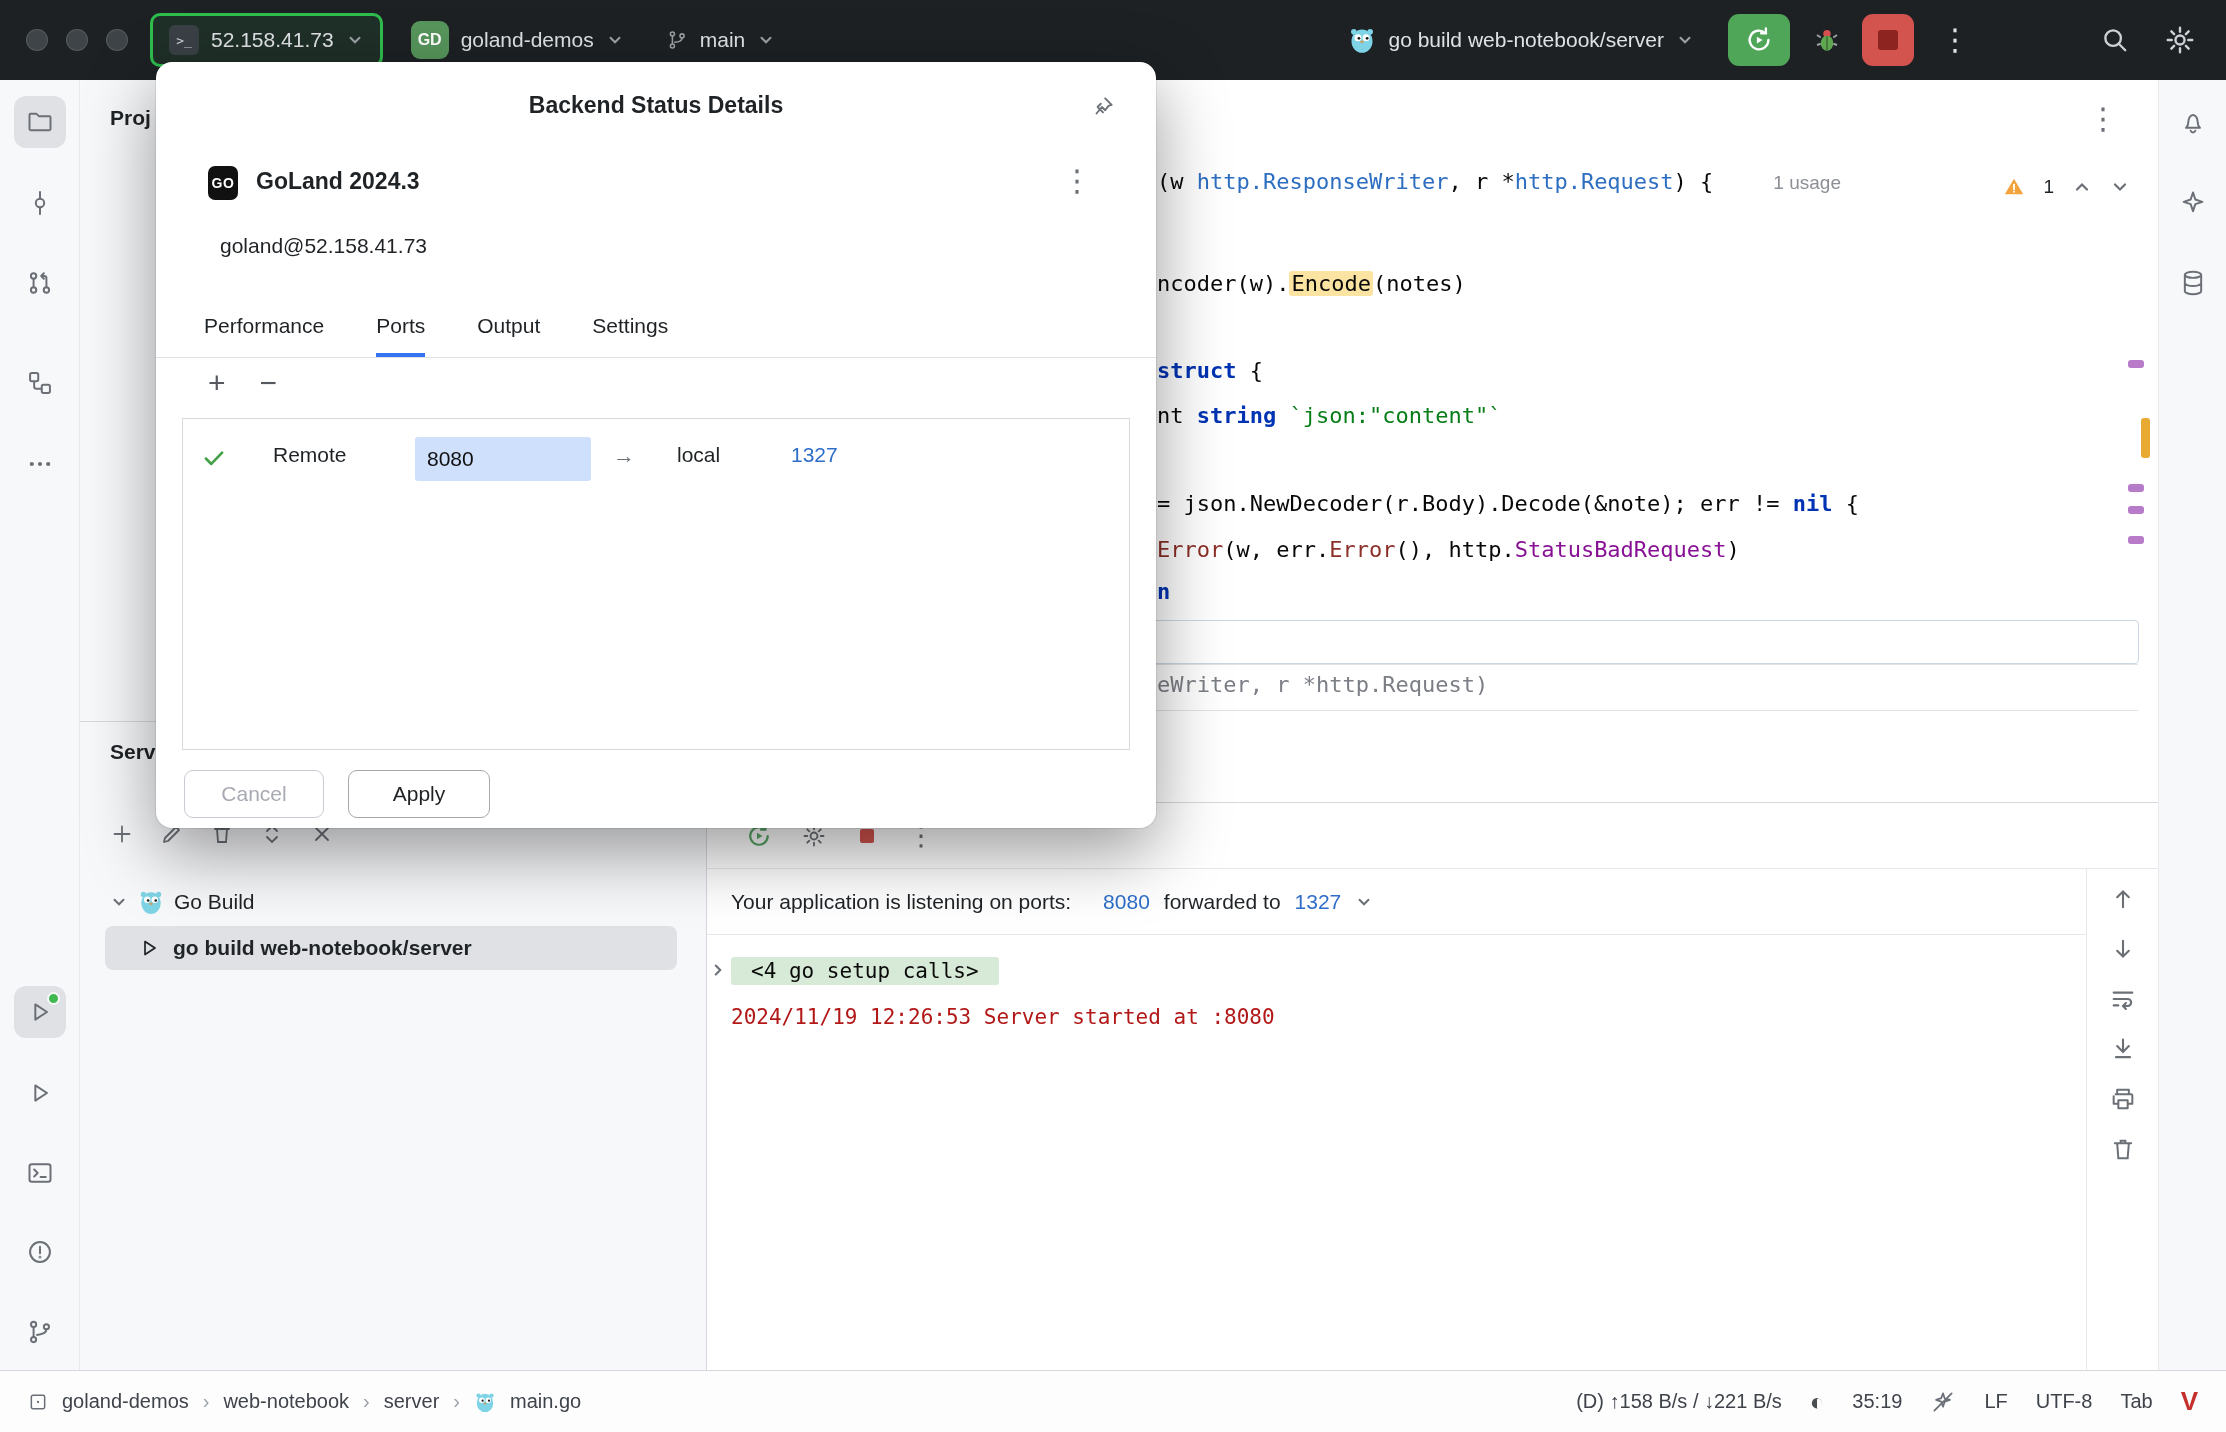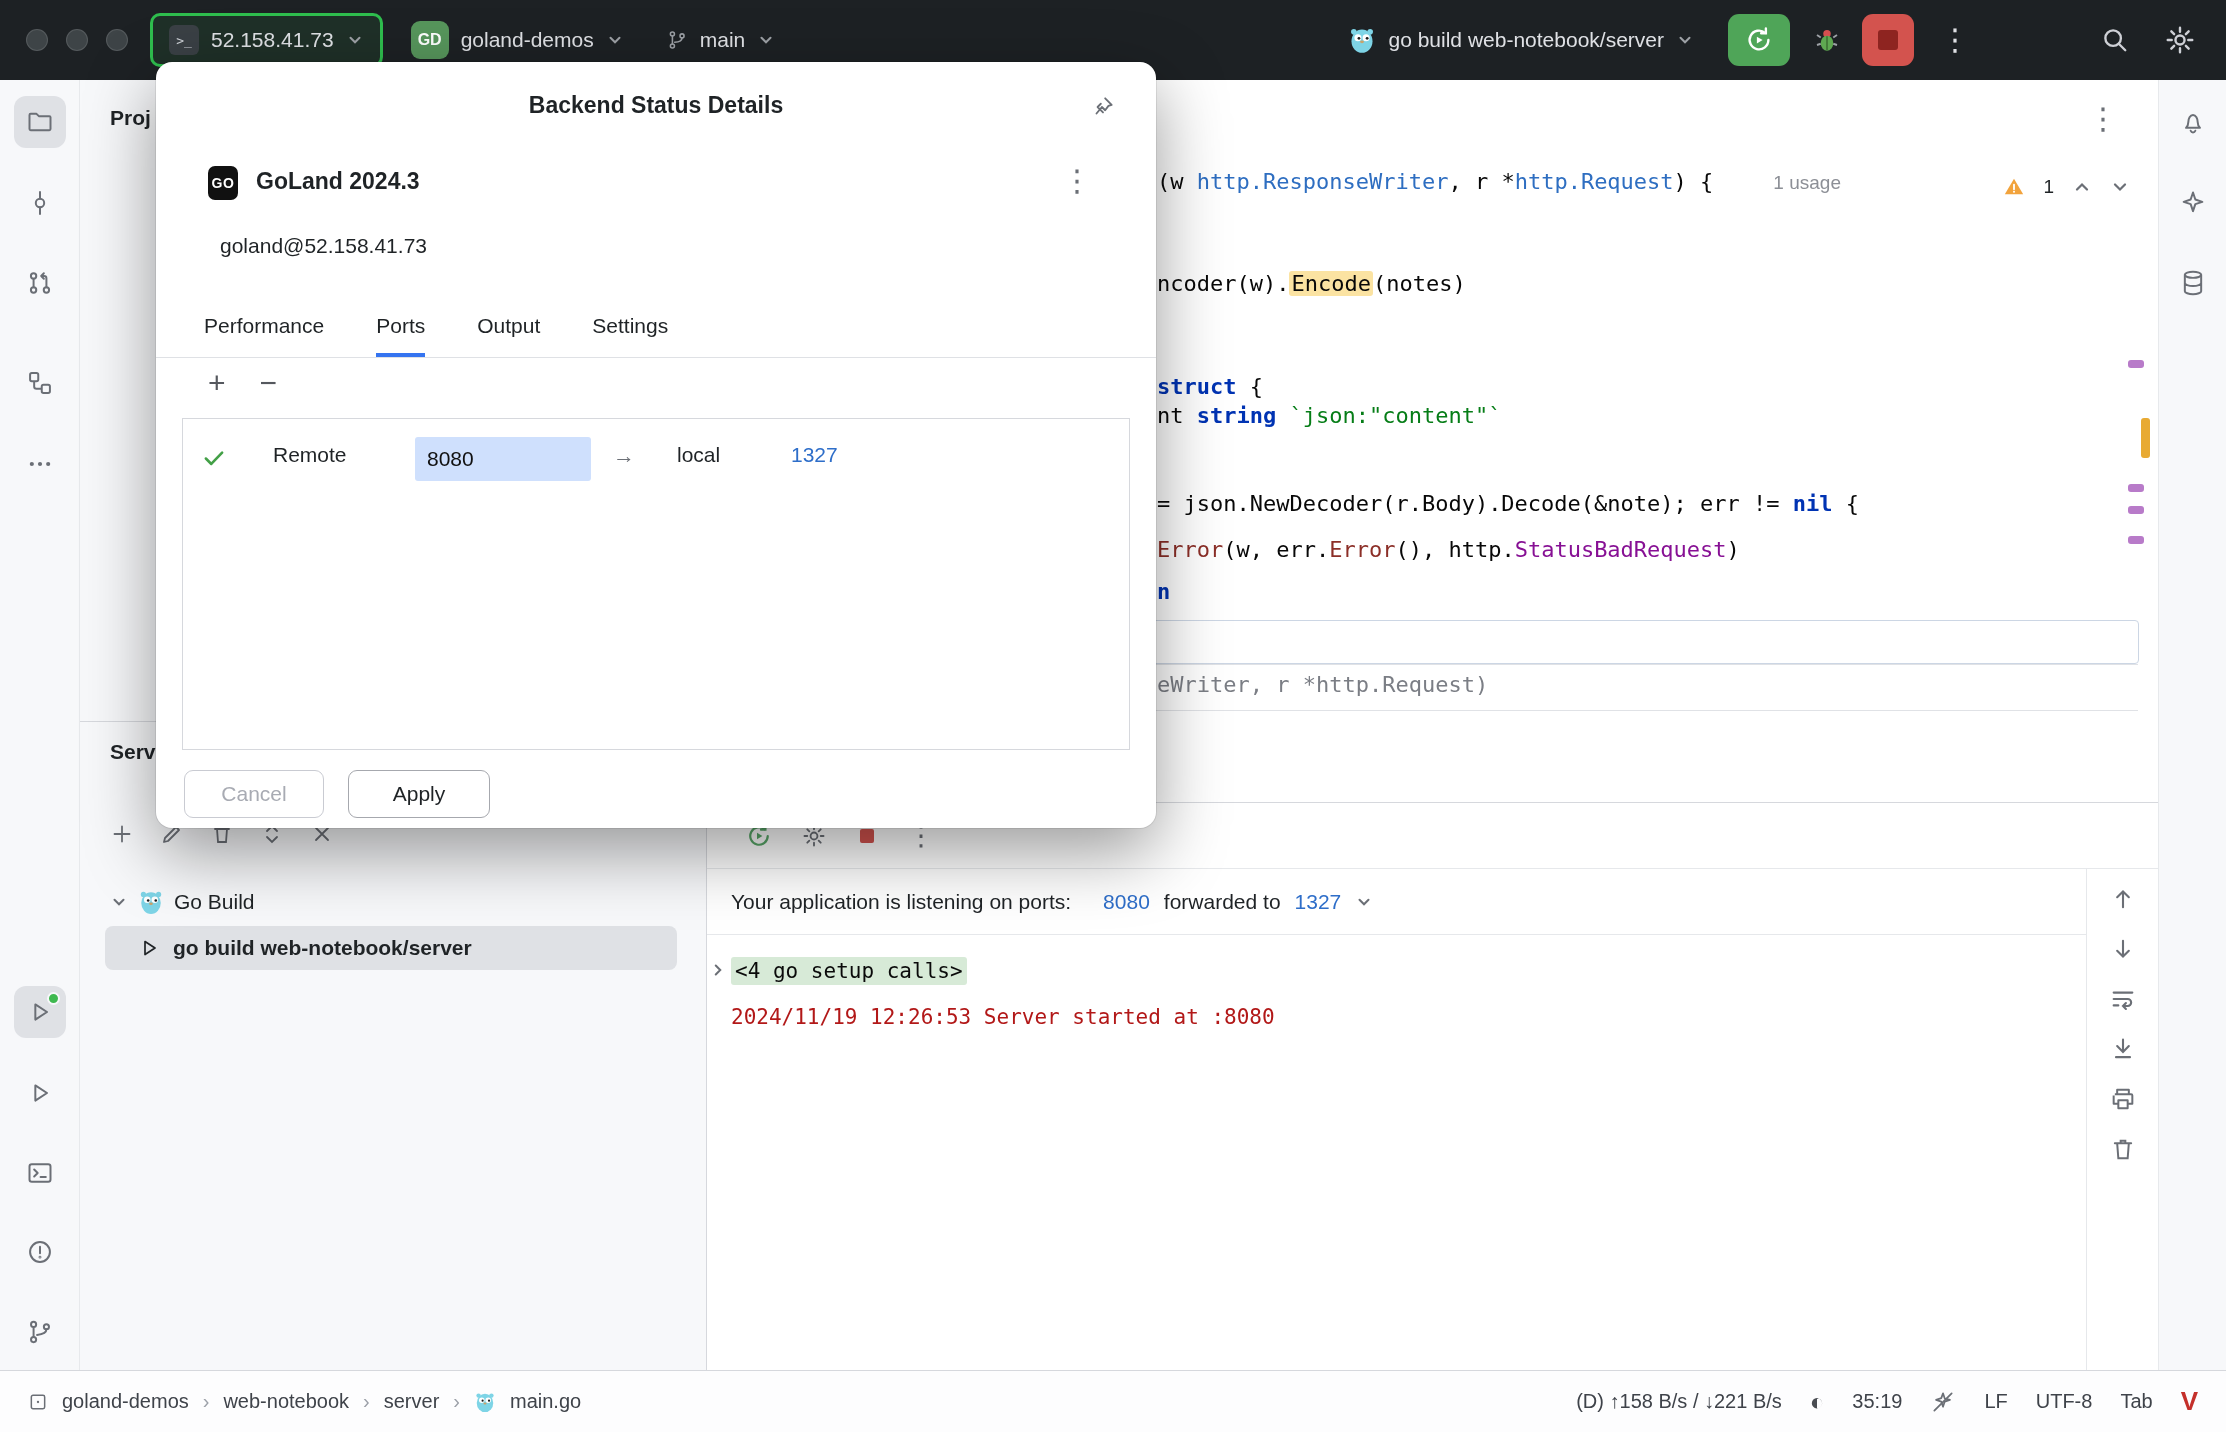--- a/index.html
+++ b/index.html
@@ -73,21 +73,21 @@
   
   .run-panel{position:absolute;left:706px;top:802px;width:1452px;height:568px;background:#fff;
              border-left:1px solid #d6d8dd;border-top:1px solid #d6d8dd}
   .rp-toolbar{position:absolute;left:0;top:0;right:0;height:66px;border-bottom:1px solid #e6e8eb;
               display:flex;align-items:center;gap:28px;padding-left:38px;color:#6b6f76}
   .rp-ports{position:absolute;left:0;top:66px;right:72px;height:66px;border-bottom:1px solid #e6e8eb;
             display:flex;align-items:center;gap:14px;padding-left:24px;font-size:21px}
   .link{color:#2e6ec9;cursor:pointer}
   .rp-console{position:absolute;left:0;top:132px;right:72px;bottom:0;font-family:"DejaVu Sans Mono",monospace;font-size:21px}
   .con-row{position:absolute;left:24px;height:44px;line-height:44px;white-space:pre}
-  .con-folded{background:#d7ead7;border-radius:3px;padding:2px 4px;color:#0a0a0a}
+  .con-folded{background:#d7ead7;border-radius:3px;padding:2px 20px;color:#0a0a0a}
   .con-err{color:#b21818}
   .fold-chev{position:absolute;left:2px;top:26px;color:#6b6f76}
   .rp-icons{position:absolute;right:0;top:66px;bottom:0;width:72px;border-left:1px solid #e6e8eb;
             display:flex;flex-direction:column;align-items:center;gap:22px;padding-top:16px;color:#6b6f76}
   .rp-icons > *{cursor:pointer}
 
   
   .right-strip{position:absolute;left:2158px;top:80px;width:68px;height:1290px;background:#f7f8fa;border-left:1px solid #e7e9ec}
   .rs-ic{position:absolute;left:16px;width:36px;height:36px;display:flex;align-items:center;justify-content:center;color:#6b6f76;cursor:pointer}
 
@@ -352,21 +352,21 @@
   </div>
 
   <section class="editor">
     <div class="caret-line-box"></div>
     <div class="sep-line" style="top:584px"></div>
     <div class="sep-line" style="top:630px"></div>
 
     <div class="code-layer">
         <div class="code-line" style="top: 84px;"><span class="seg-d">(w </span><span class="seg-ty">http.ResponseWriter</span><span class="seg-d">, r *</span><span class="seg-ty">http.Request</span><span class="seg-d">) {</span><span class="seg-usage">1 usage</span></div>
         <div class="code-line" style="top: 186px;"><span class="seg-d">ncoder(w).</span><span class="seg-hl">Encode</span><span class="seg-d">(notes)</span></div>
-        <div class="code-line" style="top: 289px;"><span class="seg-kw">struct</span><span class="seg-d"> {</span></div>
+        <div class="code-line" style="top: 273px;"><span class="seg-kw">struct</span><span class="seg-d"> {</span></div>
         <div class="code-line" style="top: 318px;"><span class="seg-d">nt </span><span class="seg-kw">string</span><span class="seg-d"> </span><span class="seg-str">`json:"content"`</span></div>
         <div class="code-line" style="top: 452px;"><span class="seg-err">Error</span><span class="seg-d">(w, err.</span><span class="seg-err">Error</span><span class="seg-d">(), http.</span><span class="seg-cst">StatusBadRequest</span><span class="seg-d">)</span></div>
         <div class="code-line" style="top: 406px;"><span class="seg-d">= json.NewDecoder(r.Body).Decode(&amp;note); err != </span><span class="seg-kw">nil</span><span class="seg-d"> {</span></div>
         <div class="code-line" style="top: 494px;"><span class="seg-kw">n</span></div>
         <div class="code-line" style="top: 587px;"><span class="seg-ghost">eWriter, r *http.Request)</span></div>
       </div>
 
     <div class="inspect-widget">
       <svg width="22" height="22" viewBox="0 0 24 24">
           <path d="M12 3L22 20H2z" fill="#f2a33c"></path>

